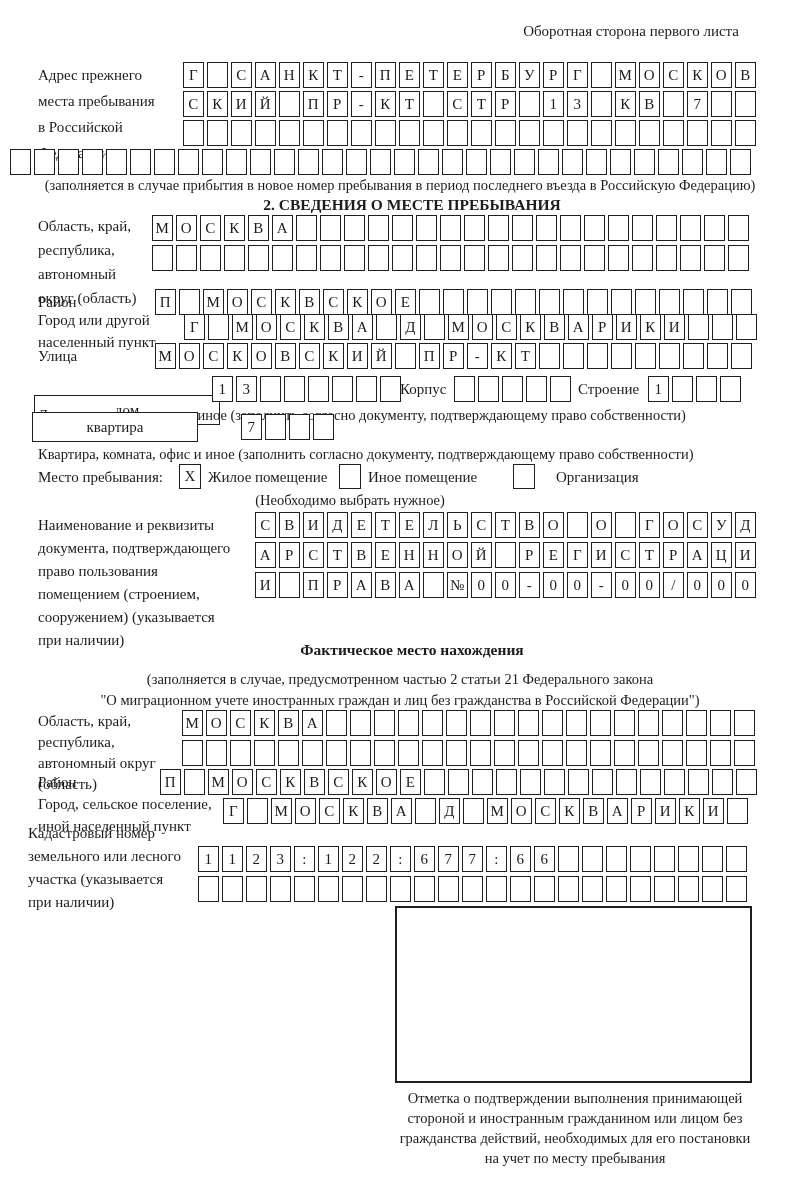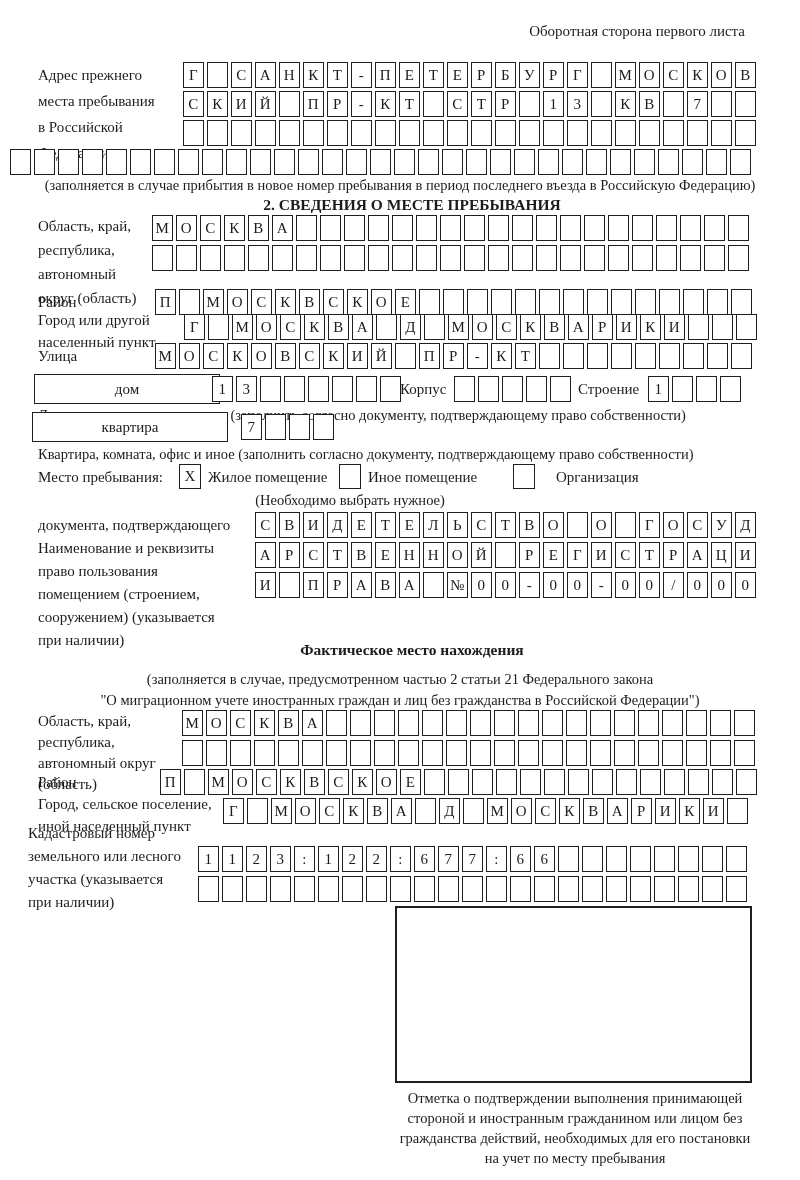--- a/index.html
+++ b/index.html
@@ -18,21 +18,21 @@
   .widebox{box-sizing:border-box;border:1.7px solid #1f1f1f;background:#fff;
            display:flex;align-items:center;justify-content:center;font-size:15px;}
   .stamp{box-sizing:border-box;border:2px solid #1f1f1f;background:#fff;}
   .stampcap div{font-size:14.5px;line-height:20px;white-space:nowrap;}
 </style>
 </head>
 <body>
 
 <div class="page">
 
-  <div class="abs label" style="top:23px;right:55px;margin-left:36px;">Оборотная сторона первого листа</div>
+  <div class="abs label" style="top:23px;right:61px;margin-left:36px;">Оборотная сторона первого листа</div>
 
   <div class="abs lines" style="left:38px;top:62px;line-height:26px;">
     <div>Адрес прежнего</div>
     <div>места пребывания</div>
     <div>в Российской</div>
     <div>Федерации</div>
   </div>
   <div class="grid" style="left:183px;top:62px;">
       <span class="cbox filled">Г</span>
       <span class="cbox"></span>
@@ -291,21 +291,21 @@
       <span class="cbox"></span>
       <span class="cbox"></span>
       <span class="cbox"></span>
       <span class="cbox"></span>
       <span class="cbox"></span>
       <span class="cbox"></span>
       <span class="cbox"></span>
       <span class="cbox"></span>
     </div>
 
-  <div class="abs widebox" style="left:34px;top:374px;width:186px;height:30px;">дом</div>
+  <div class="abs widebox" style="left:34px;top:395px;width:186px;height:30px;">дом</div>
   <div class="grid" style="left:212px;top:376px;">
       <span class="cbox filled">1</span>
       <span class="cbox filled">3</span>
       <span class="cbox"></span>
       <span class="cbox"></span>
       <span class="cbox"></span>
       <span class="cbox"></span>
       <span class="cbox"></span>
       <span class="cbox"></span>
     </div>
@@ -319,41 +319,41 @@
     </div>
   <div class="abs label" style="left:578px;top:381px;">Строение</div>
   <div class="grid" style="left:648px;top:376px;">
       <span class="cbox filled">1</span>
       <span class="cbox"></span>
       <span class="cbox"></span>
       <span class="cbox"></span>
     </div>
   <div class="abs cap" style="left:38px;top:407px;">Дом, участок, владение и иное (заполнить согласно документу, подтверждающему право собственности)</div>
 
-  <div class="abs widebox" style="left:32px;top:412px;width:196px;height:30px;">квартира</div>
+  <div class="abs widebox" style="left:32px;top:412px;width:166px;height:30px;">квартира</div>
   <div class="grid" style="left:241px;top:414px;">
       <span class="cbox filled">7</span>
       <span class="cbox"></span>
       <span class="cbox"></span>
       <span class="cbox"></span>
     </div>
   <div class="abs cap" style="left:38px;top:446px;">Квартира, комната, офис и иное (заполнить согласно документу, подтверждающему право собственности)</div>
 
   <div class="abs label" style="left:38px;top:469px;">Место пребывания:</div>
   <div class="abs cbox checkbox" style="left:179px;top:464px;">X</div>
   <div class="abs label" style="left:208px;top:469px;">Жилое помещение</div>
   <div class="abs cbox checkbox" style="left:339px;top:464px;"></div>
   <div class="abs label" style="left:368px;top:469px;">Иное помещение</div>
   <div class="abs cbox checkbox" style="left:513px;top:464px;"></div>
   <div class="abs label" style="left:556px;top:469px;">Организация</div>
   <div class="abs cap" style="left:180px;top:492px;width:340px;text-align:center;">(Необходимо выбрать нужное)</div>
 
   <div class="abs lines" style="left:38px;top:514px;line-height:23px;">
+    <div>Наименование и реквизиты</div>
     <div>документа, подтверждающего</div>
-    <div>Наименование и реквизиты</div>
     <div>право пользования</div>
     <div>помещением (строением,</div>
     <div>сооружением) (указывается</div>
     <div>при наличии)</div>
   </div>
   <div class="grid" style="left:255px;top:512px;">
       <span class="cbox filled">С</span>
       <span class="cbox filled">В</span>
       <span class="cbox filled">И</span>
       <span class="cbox filled">Д</span>

